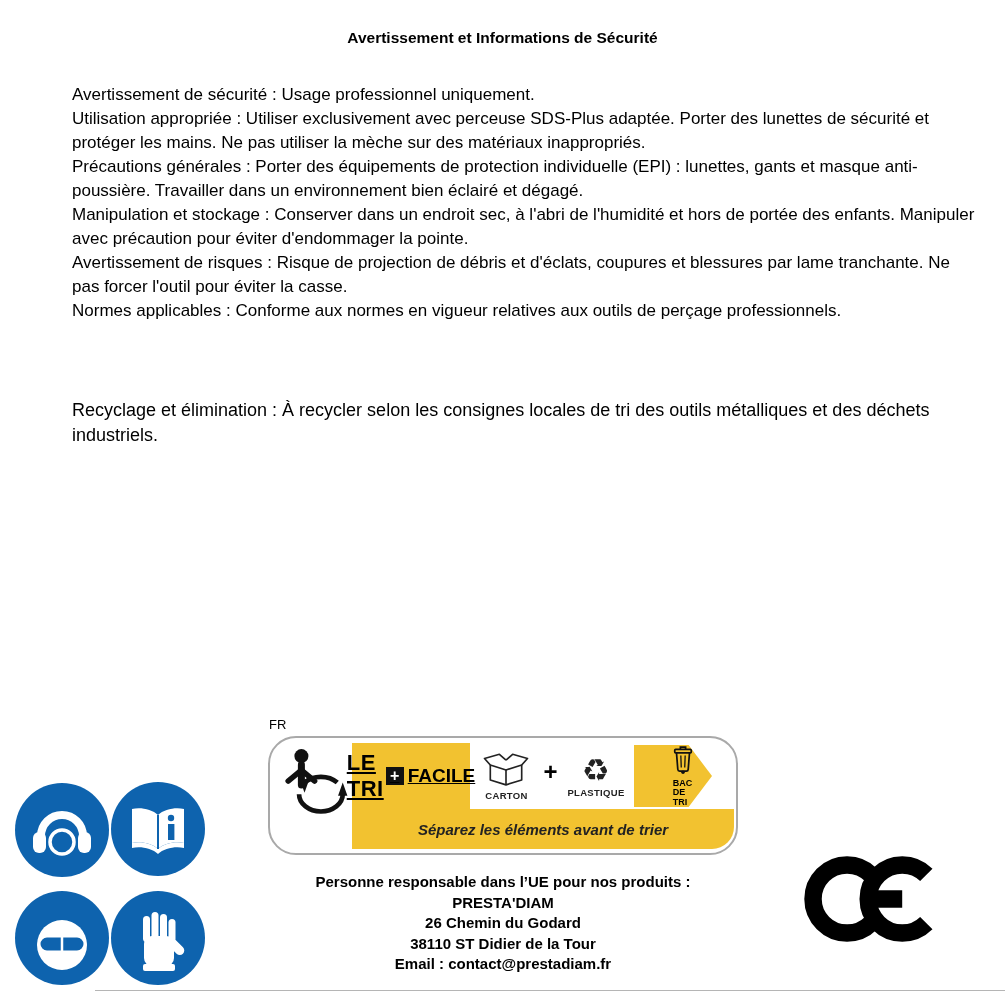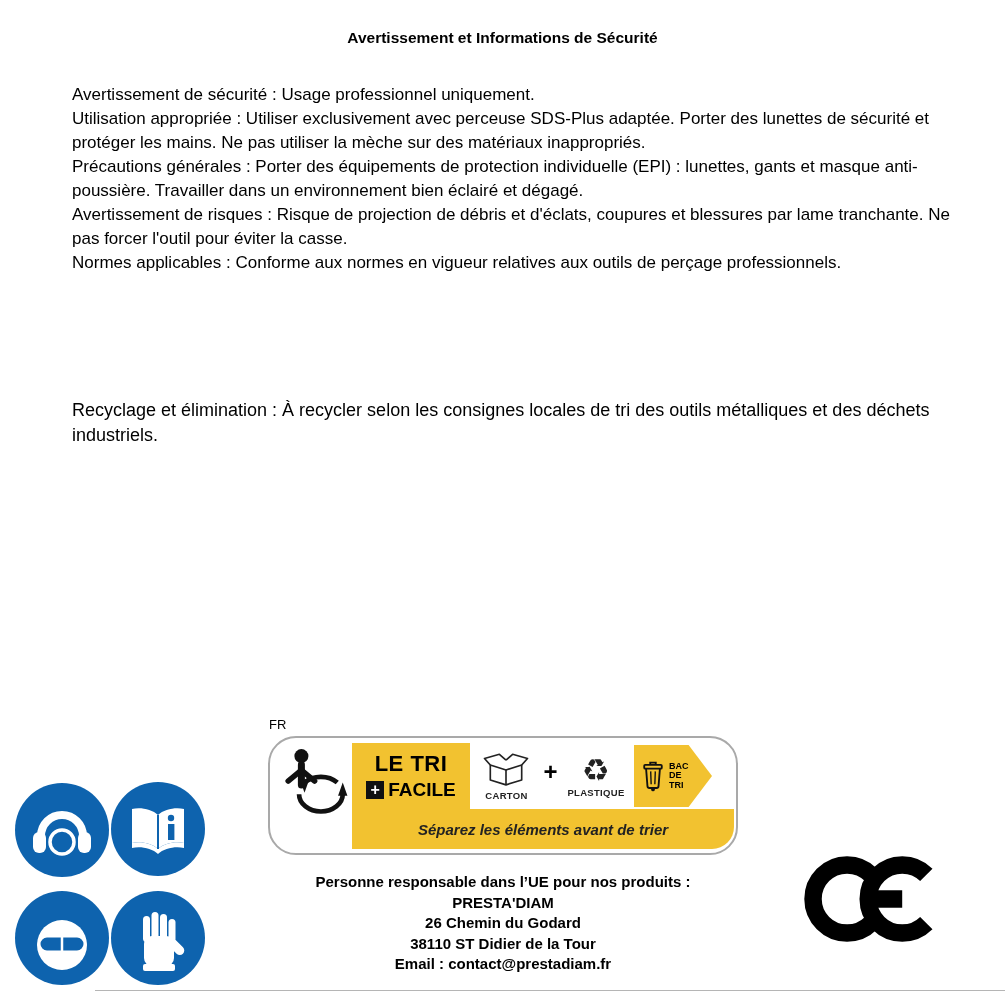--- a/index.html
+++ b/index.html
@@ -24,39 +24,39 @@
   .fr-label { position:absolute; left:269px; top:717px; font-size:13px; font-weight:400; }
 
   .tri-container {
     position:absolute; left:268px; top:736px; width:470px; height:119px;
     border:2px solid #a9a9a9; border-radius:28px; background:#fff; box-sizing:border-box;
   }
   .triman { position:absolute; left:8px; top:4px; width:78px; height:82px; }
   .badge { position:absolute; left:82px; top:5px; width:382px; height:106px; }
   .badge-row1 { display:flex; height:66px; }
   .tri-yellow {
-    width:118px; background:#F2C230; display:flex; flex-direction:column;
-    justify-content:center; align-items:center; gap:2px;
+    width:118px; background:#F2C230; display:flex; flex-direction:row;
+    justify-content:center; align-items:center; gap:2px;text-decoration:underline;
   }
   .tri-yellow .l1 { font-size:22px; font-weight:800; letter-spacing:0.5px; }
   .tri-row2 { display:flex; align-items:center; gap:4px; }
   .plusbox {
     width:18px; height:18px; background:#111; color:#fff; font-size:16px; font-weight:800;
     display:flex; align-items:center; justify-content:center;
   }
   .l2 { font-size:19px; font-weight:800; }
   .tri-middle { flex:1; display:flex; align-items:center; justify-content:center; gap:10px; }
   .mat { display:flex; flex-direction:column; align-items:center; gap:1px; }
   .mat-label { font-size:9.5px; font-weight:700; letter-spacing:0.3px; color:#222; }
   .big-plus { font-size:24px; font-weight:800; margin-top:-8px; }
   .recycle-glyph { font-size:31px; line-height:32px; color:#222; font-family:"DejaVu Sans",sans-serif; }
   .tri-arrow {
     width:78px; height:62px; margin-top:2px; margin-right:22px; background:#F2C230;
     clip-path:polygon(0 0, 70% 0, 100% 50%, 70% 100%, 0 100%);
-    display:flex; align-items:center; padding-left:7px; gap:4px; box-sizing:border-box;
+    display:flex; align-items:center; padding-left:19px; gap:4px; box-sizing:border-box;flex-direction:column;
   }
   .bac-text { display:flex; flex-direction:column; font-size:9px; font-weight:800; line-height:9.5px; }
   .badge-row2 {
     height:40px; background:#F2C230; display:flex; align-items:center; justify-content:center;
     font-style:italic; font-weight:700; font-size:15px; color:#222;
     border-radius:0 0 22px 0;
   }
   .m-icon { position:absolute; width:96px; height:96px; }
   .resp {
     position:absolute; left:253px; top:872px; width:500px; text-align:center;
@@ -67,20 +67,21 @@
 </style>
 </head>
 <body>
 
 <div class="title">Avertissement et Informations de Sécurité</div>
 
 <div class="bodytext">
   <p>Avertissement de sécurité : Usage professionnel uniquement.</p>
   <p>Utilisation appropriée : Utiliser exclusivement avec perceuse SDS-Plus adaptée. Porter des lunettes de sécurité et protéger les mains. Ne pas utiliser la mèche sur des matériaux inappropriés.</p>
   <p>Précautions générales : Porter des équipements de protection individuelle (EPI) : lunettes, gants et masque anti-poussière. Travailler dans un environnement bien éclairé et dégagé.</p>
+  <p>Manipulation et stockage : Conserver dans un endroit sec, à l'abri de l'humidité et hors de portée des enfants. Manipuler avec précaution pour éviter d'endommager la pointe.</p>
   <p>Avertissement de risques : Risque de projection de débris et d'éclats, coupures et blessures par lame tranchante. Ne pas forcer l'outil pour éviter la casse.</p>
   <p>Normes applicables : Conforme aux normes en vigueur relatives aux outils de perçage professionnels.</p>
 </div>
 
 <div class="recycle-par">Recyclage et élimination : À recycler selon les consignes locales de tri des outils métalliques et des déchets industriels.</div>
 
 <div class="fr-label">FR</div>
 
 <div class="tri-container">
   <svg class="triman" viewBox="0 0 100 95">

